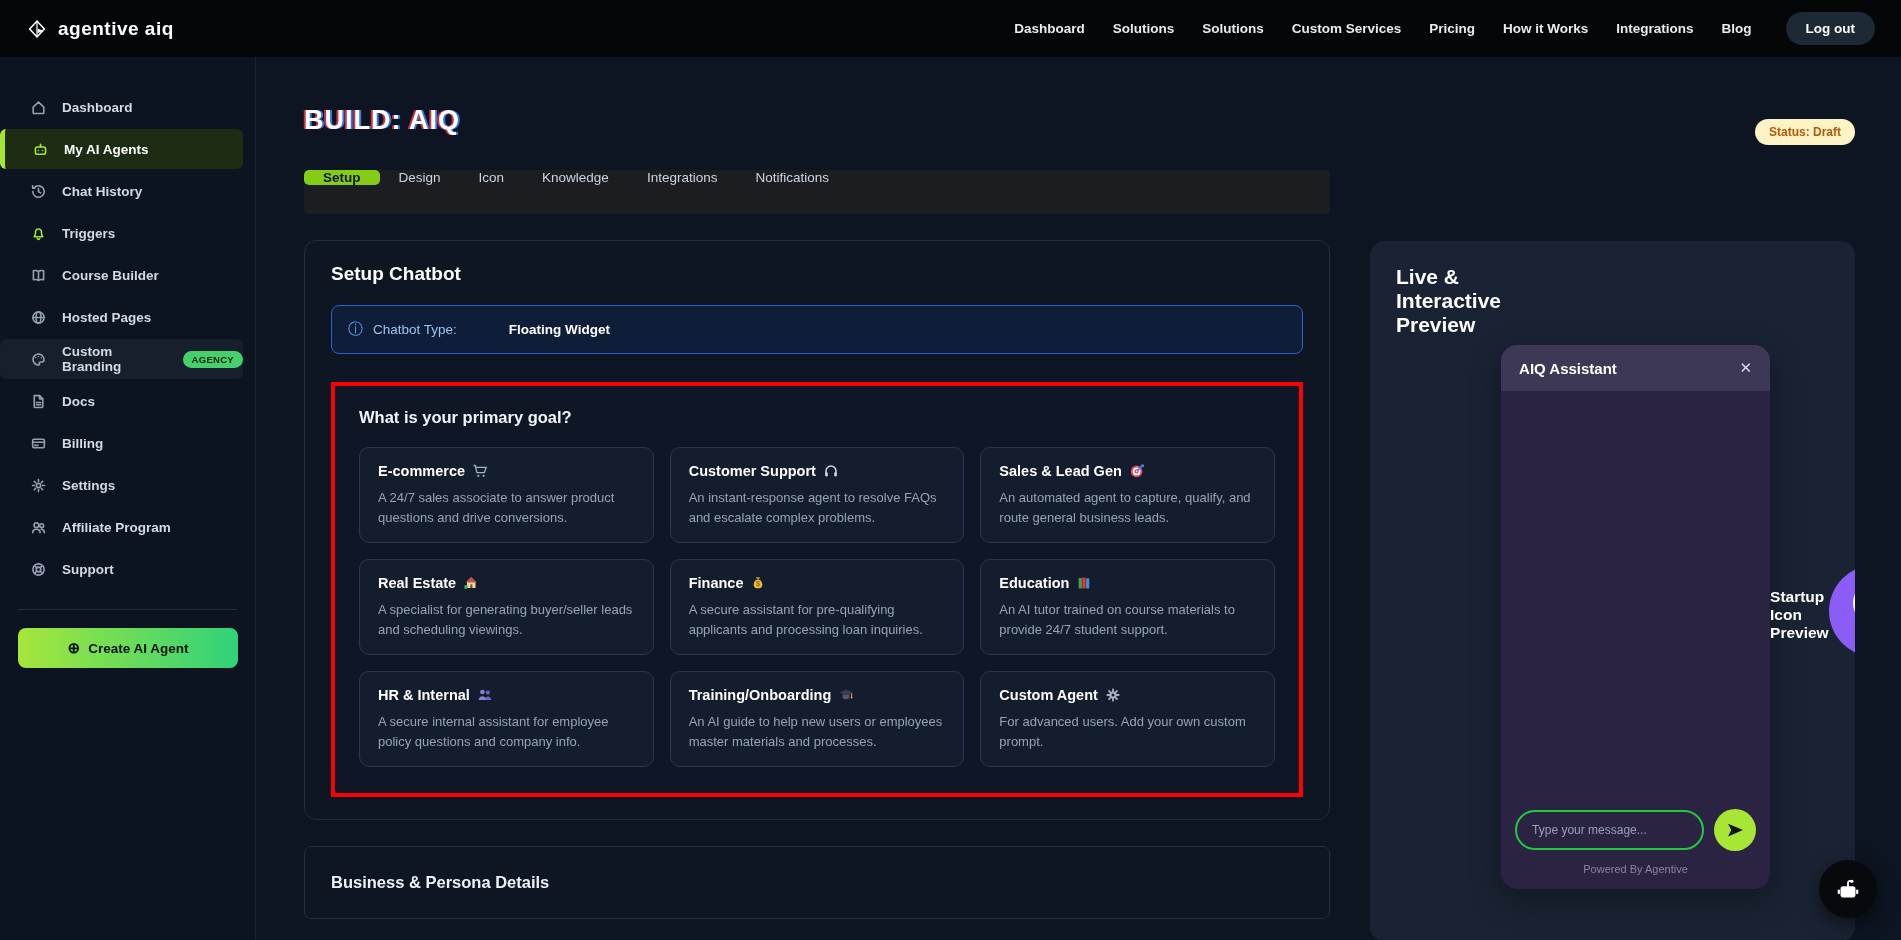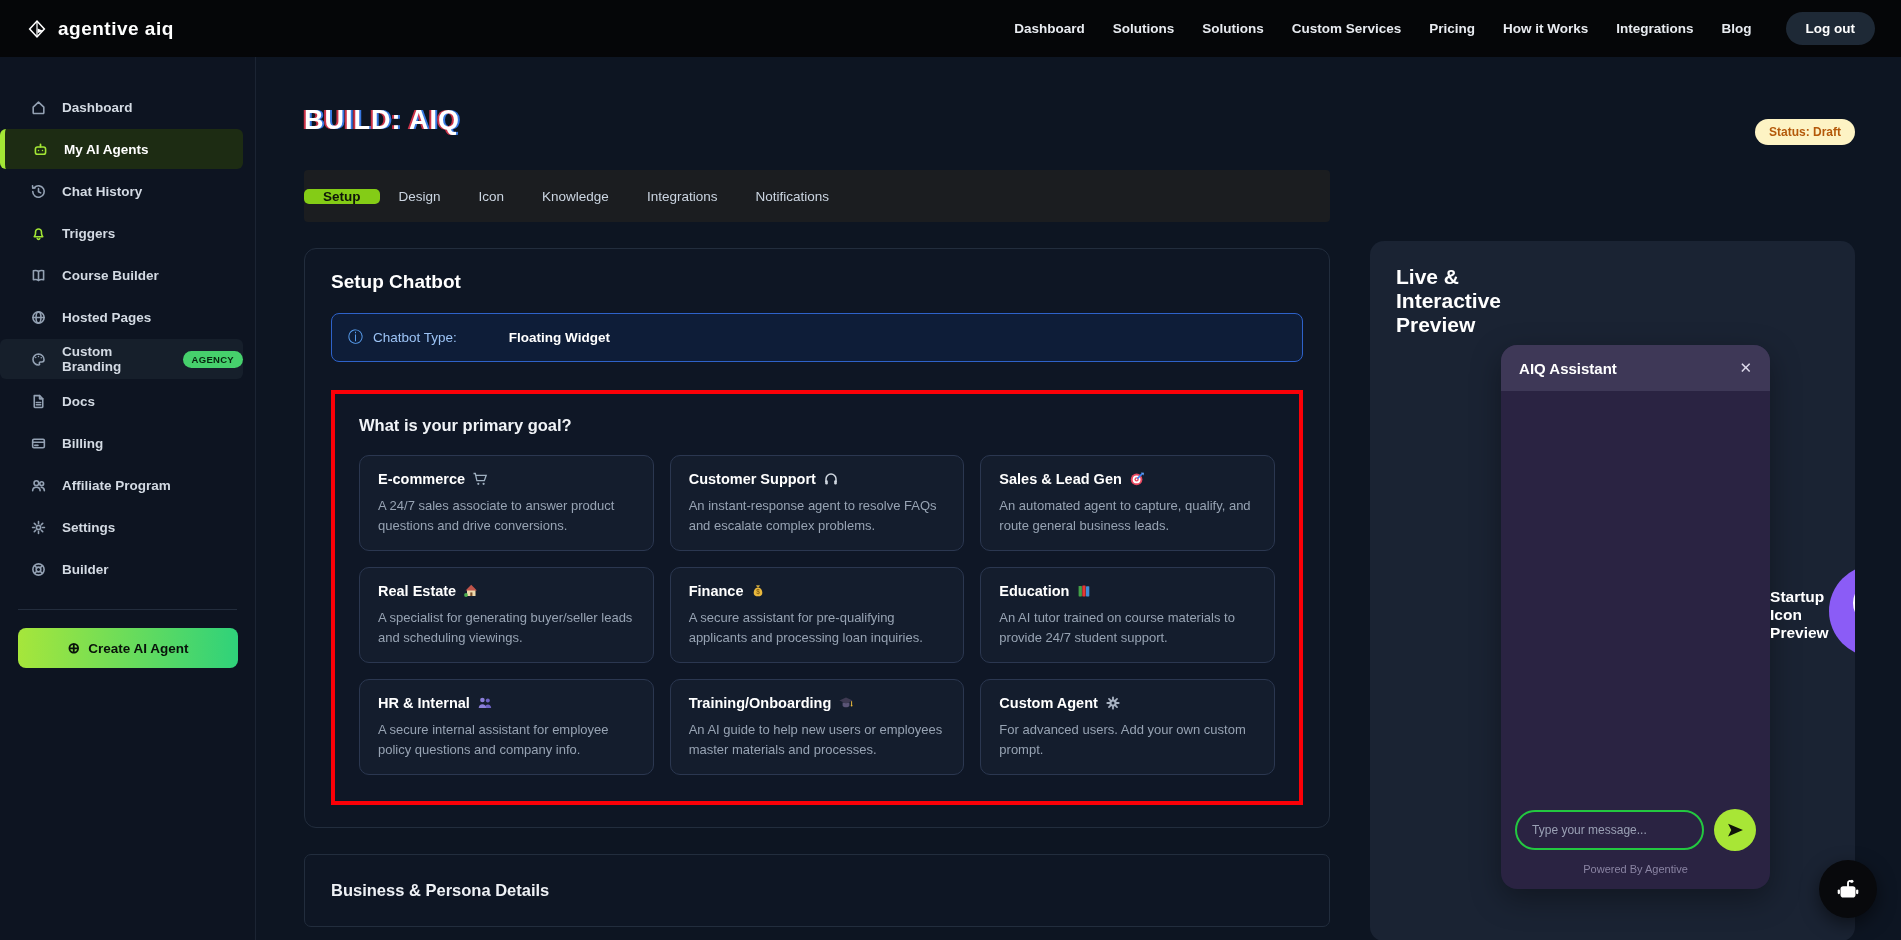--- a/index.html
+++ b/index.html
@@ -35,21 +35,21 @@
   
   .main { position:absolute; top:57px; left:256px; width:1645px; height:883px;
     padding:48px 46px 0 48px; display:flex; gap:40px; }
   .status-badge { position:absolute; top:62px; right:46px; background:#fdf3c4; color:#b4590a;
     font-size:12px; font-weight:700; padding:6px 14px; border-radius:14px; cursor:default; }
 
   .builder-col { flex:1; min-width:0; }
   .build-title { font-size:27px; font-weight:900; letter-spacing:1px; color:#fff;
     text-shadow:-2px 0 0 rgba(236,55,80,.85), 2px 0 0 rgba(59,130,246,.9); }
 
-  .tabs { margin-top:34px; height:52px; background:#1b1d20; display:flex; align-items:center; border-radius:4px; }
+  .tabs { margin-top:34px; height:44px; background:#1b1d20; display:flex; align-items:flex-start; border-radius:4px; }
   .tab { display:flex; align-items:center; padding:0 19px; font-size:13.5px; color:#cbd5e1; cursor:pointer; }
   .tab.active { background:#84cc16; color:#10150a; font-weight:600; border-radius:5px; }
 
   .panel-card { margin-top:26px; background:#0e1624; border:1px solid #222d3d; border-radius:12px; padding:22px 26px; }
   .card-heading { font-size:19px; font-weight:700; color:#fff; }
 
   .info-banner { margin-top:20px; background:#0e1d38; border:1px solid #2e62c9; border-radius:8px;
     padding:14px 16px; display:flex; align-items:center; gap:10px; font-size:13.5px; }
   .info-glyph { color:#5aa0f2; font-size:15px; }
   .info-label { color:#9cc3f5; }
@@ -193,41 +193,41 @@
   <div class="side-item">
     <svg class="icon-stroke" width="17" height="17" viewBox="0 0 16 16">
       <rect x="2.5" y="4" width="11" height="8" rx="1.2"></rect>
         <line x1="2.5" y1="6.8" x2="13.5" y2="6.8"></line>
         <line x1="4.5" y1="9.8" x2="7.5" y2="9.8"></line>
       </svg>
     <span>Billing</span>
   </div>
   <div class="side-item">
     <svg class="icon-stroke" width="17" height="17" viewBox="0 0 16 16">
+      <circle cx="8" cy="8" r="2"></circle>
+      <path d="M8 2.4v1.8M8 11.8v1.8M2.4 8h1.8M11.8 8h1.8M4 4l1.3 1.3M10.7 10.7 12 12M12 4l-1.3 1.3M5.3 10.7 4 12"></path>
+      </svg>
+    <span>Settings</span>
+  </div>
+  <div class="side-item">
+    <svg class="icon-stroke" width="17" height="17" viewBox="0 0 16 16">
       <circle cx="6" cy="5.8" r="2.2"></circle>
         <path d="M2.5 13c0-2 1.5-3.4 3.5-3.4S9.5 11 9.5 13"></path>
       <circle cx="11" cy="6.3" r="1.8"></circle>
         <path d="M10.6 9.7c1.8.2 2.9 1.5 2.9 3.3"></path>
       </svg>
     <span>Affiliate Program</span>
   </div>
   <div class="side-item">
     <svg class="icon-stroke" width="17" height="17" viewBox="0 0 16 16">
-      <circle cx="8" cy="8" r="2"></circle>
-      <path d="M8 2.4v1.8M8 11.8v1.8M2.4 8h1.8M11.8 8h1.8M4 4l1.3 1.3M10.7 10.7 12 12M12 4l-1.3 1.3M5.3 10.7 4 12"></path>
-      </svg>
-    <span>Settings</span>
-  </div>
-  <div class="side-item">
-    <svg class="icon-stroke" width="17" height="17" viewBox="0 0 16 16">
       <circle cx="8" cy="8" r="5.3"></circle>
         <circle cx="8" cy="8" r="2.2"></circle>
       <path d="M4.3 4.3l2.1 2.1M9.6 9.6l2.1 2.1M11.7 4.3 9.6 6.4M6.4 9.6l-2.1 2.1"></path>
       </svg>
-    <span>Builder</span>
+    <span>Support</span>
   </div>
   <div class="side-divider"></div>
   <button class="create-btn">
     <span class="plus-glyph">⊕</span>
     <span>Create AI Agent</span>
   </button>
 </aside>
 
 <main class="main">
   <span class="status-badge">Status: Draft</span>

